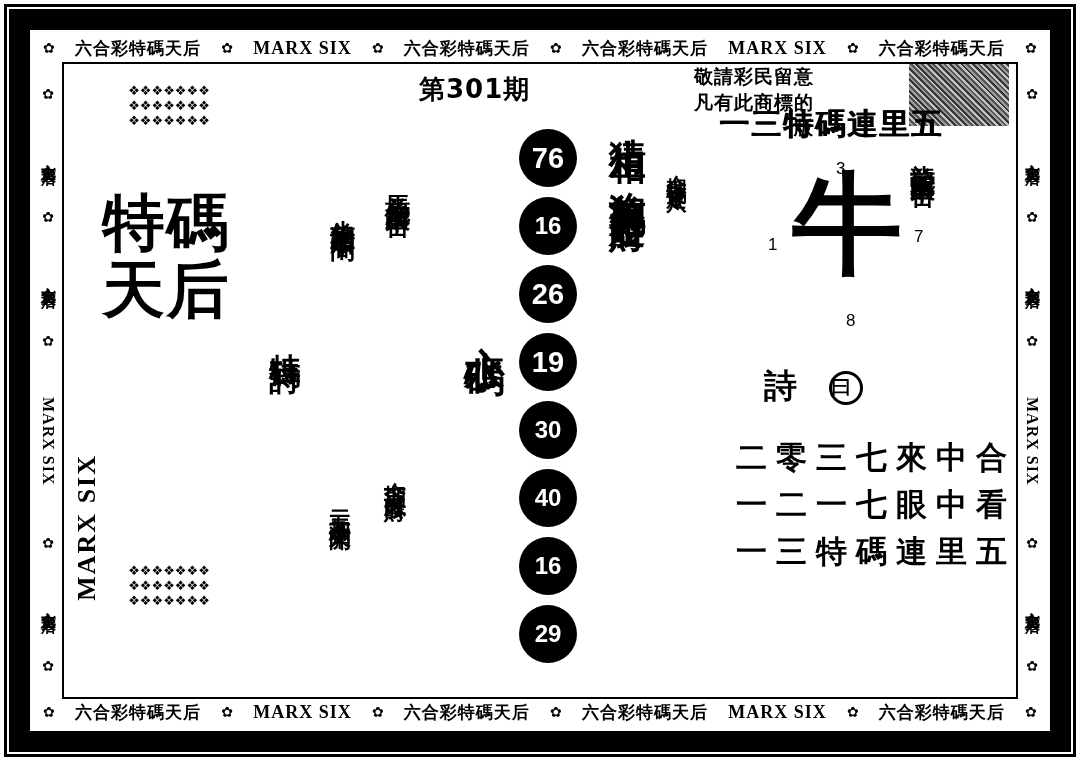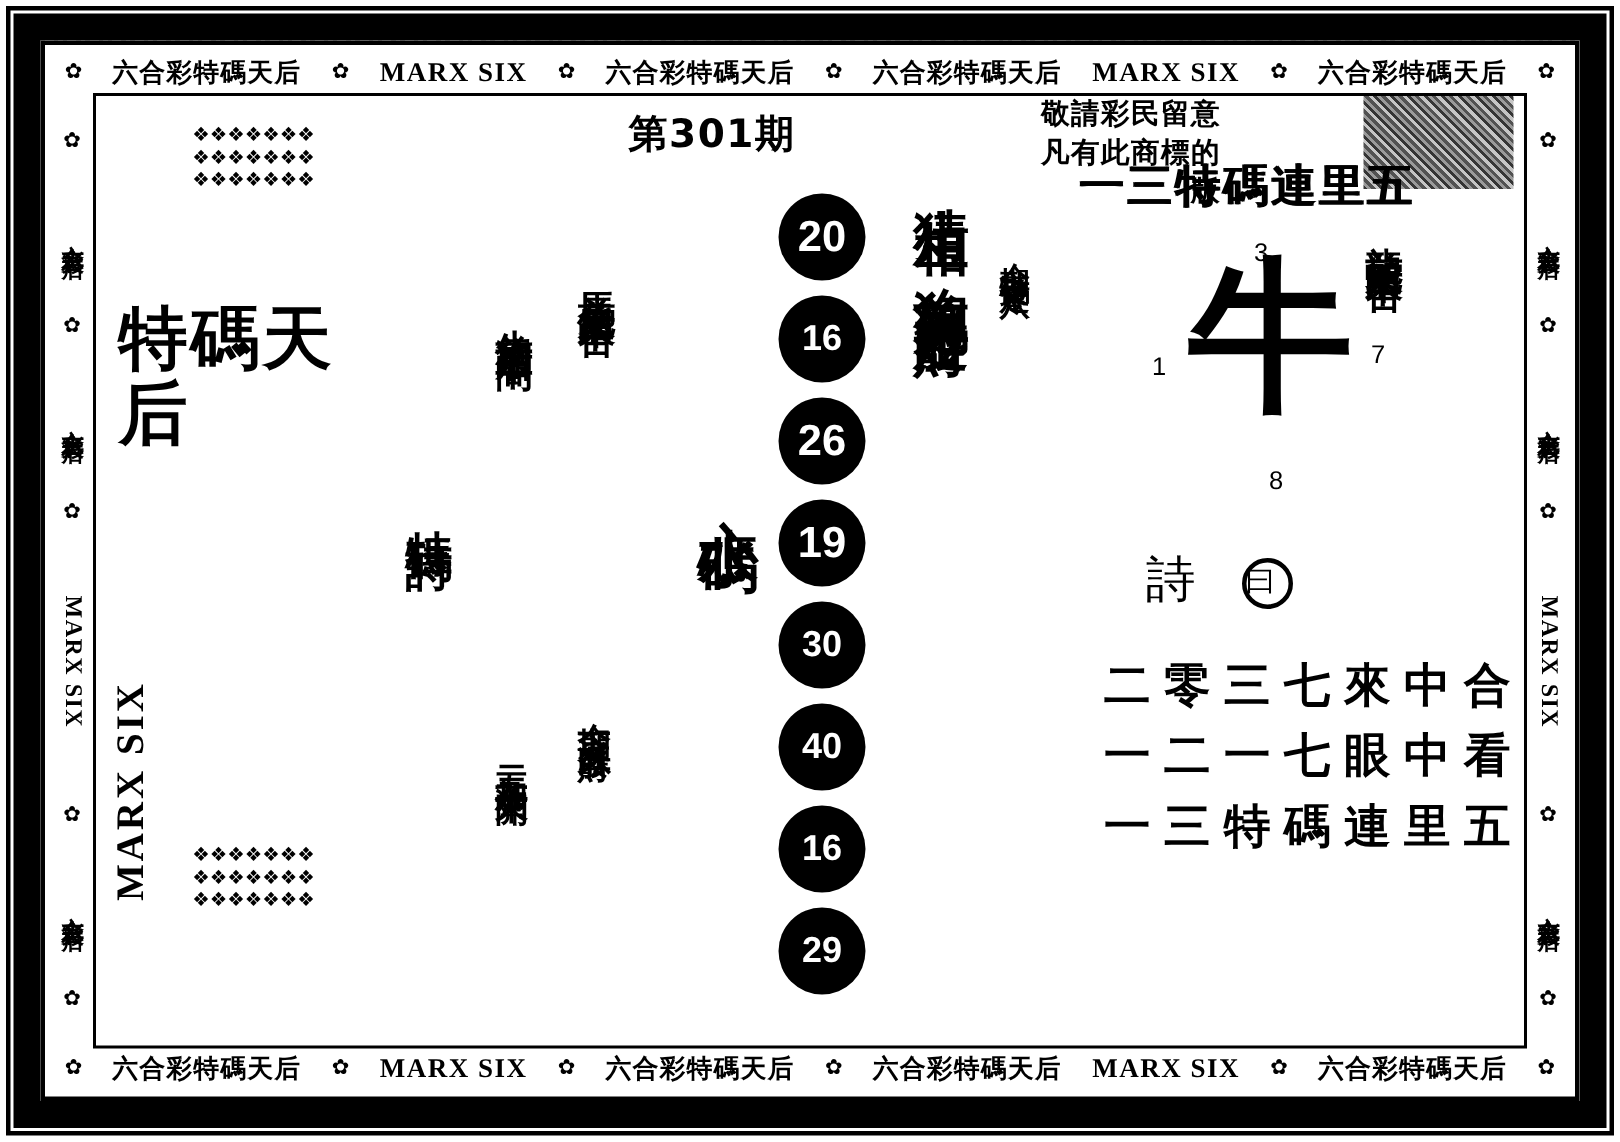--- a/index.html
+++ b/index.html
@@ -138,24 +138,24 @@
     font-size: 26px;
     font-weight: bold;
     font-family: "DejaVu Sans", sans-serif;
     letter-spacing: 1px;
   }
 
   
   .brand-big {
     position: absolute;
     left: 15px;
-    top: 137px;
+    top: 126px;
     width: 175px;
-    text-align: left;
-    font-size: 46px;
+    text-align: center;
+    font-size: 62px;
     font-weight: bold;
     line-height: 1.08;
     letter-spacing: 2px;
     font-family: "DejaVu Sans", sans-serif;
   }
   .brand-latin {
     position: absolute;
     left: 8px;
     top: 390px;
     font-family: "Liberation Serif", serif;
@@ -308,21 +308,21 @@
     font-size: 25px;
     letter-spacing: 3px;
   }
 
   
   .poem-head {
     position: absolute;
     left: 700px;
     top: 300px;
     font-size: 33px;
-    font-weight: normal;
+    font-weight: bold;
     letter-spacing: 10px;
   }
   .poem-head .circ {
     display: inline-block;
     border: 3px solid #000;
     border-radius: 50%;
     width: 28px; height: 28px;
     line-height: 24px;
     text-align: center;
     font-size: 19px;
@@ -429,21 +429,21 @@
     </div>
 
     <div class="col vtext col-poem-title">特碼詩</div>
     <div class="col vtext col-a">牛前狗后羊中間</div>
     <div class="col vtext col-b">馬前兔后來中合</div>
     <div class="col vtext col-c">二五加二狗來開</div>
     <div class="col vtext col-d">今期下注㐅發財</div>
     <div class="col vtext col-xinshui">心水碼</div>
 
     <div class="balls">
-      <div class="ball sz-lg">20</div>
+      <div class="ball sz-lg">76</div>
       <div class="ball sz-md">16</div>
       <div class="ball sz-lg">26</div>
       <div class="ball sz-lg">19</div>
       <div class="ball sz-md">30</div>
       <div class="ball sz-md">40</div>
       <div class="ball sz-md">16</div>
       <div class="ball sz-md">29</div>
     </div>
 
     <div class="vtext riddle">猜生相：狗前鷄尾定發財</div>

